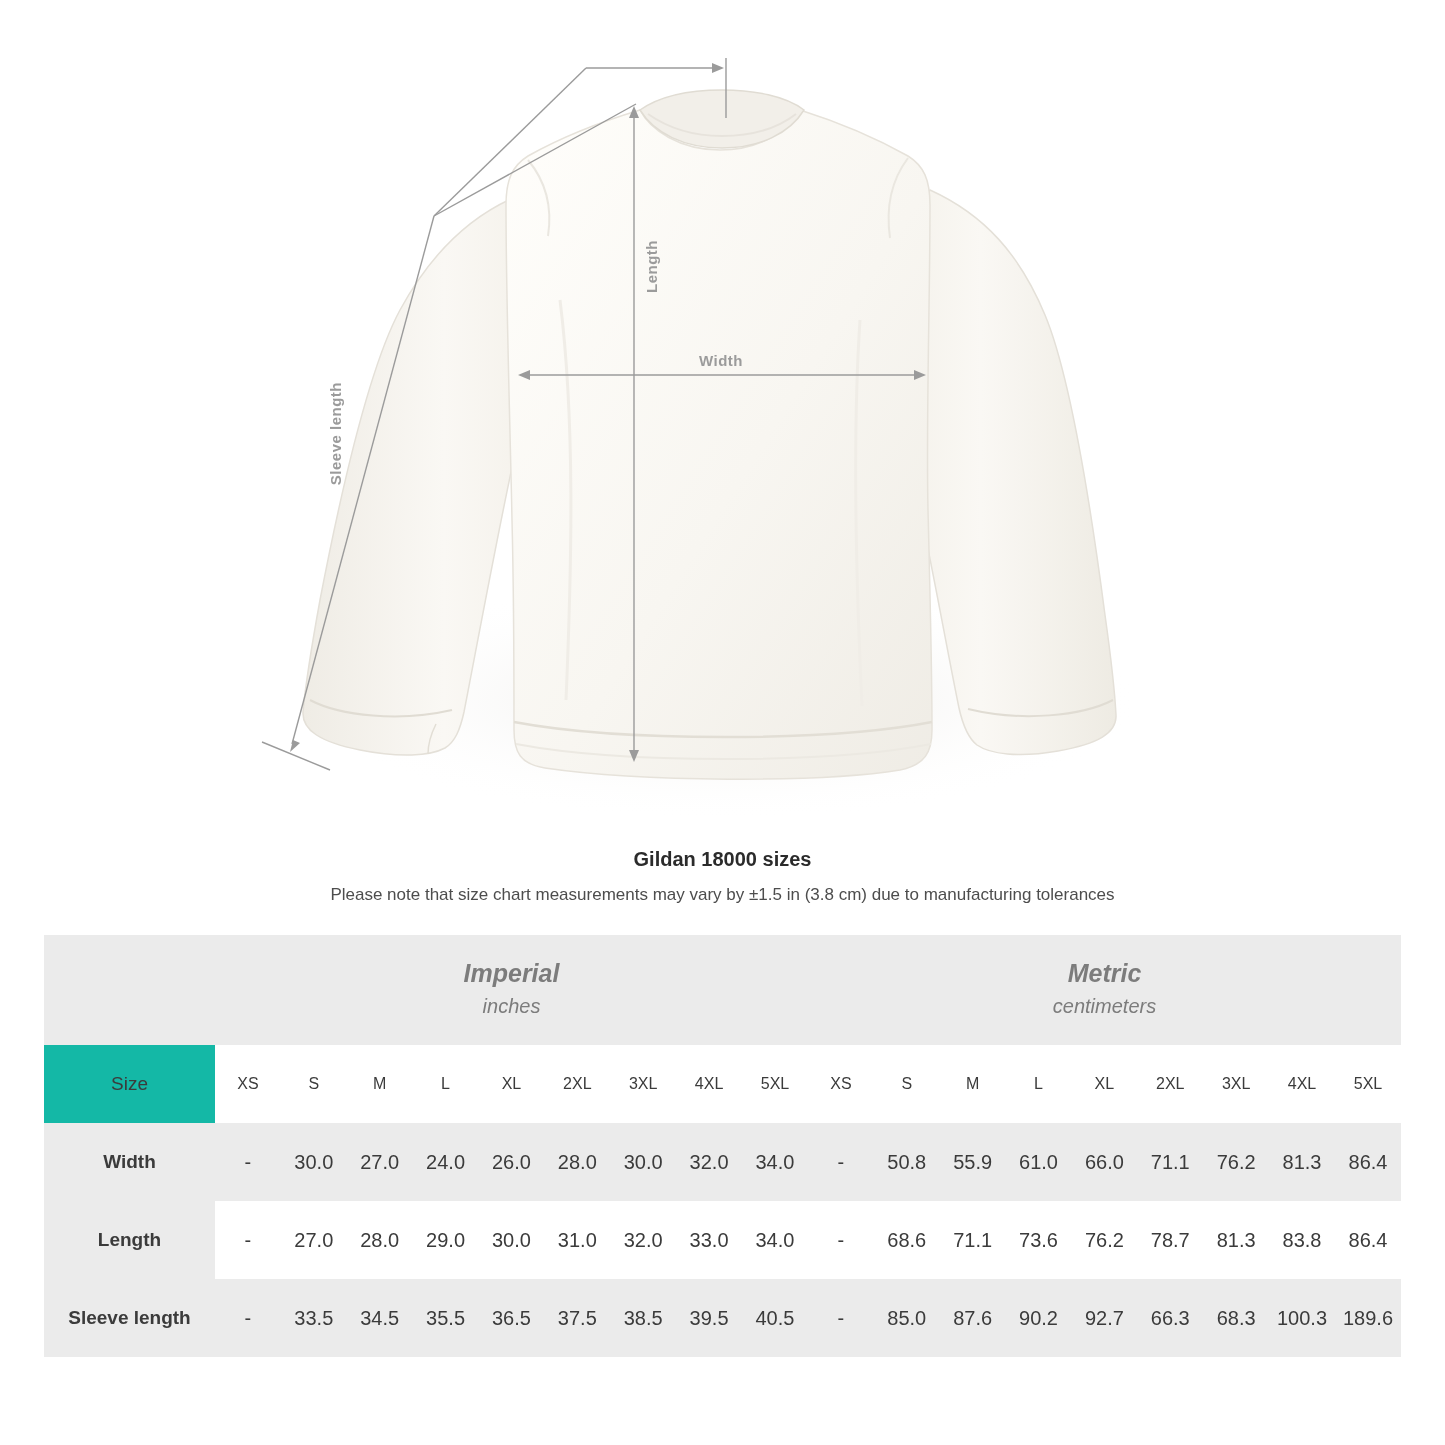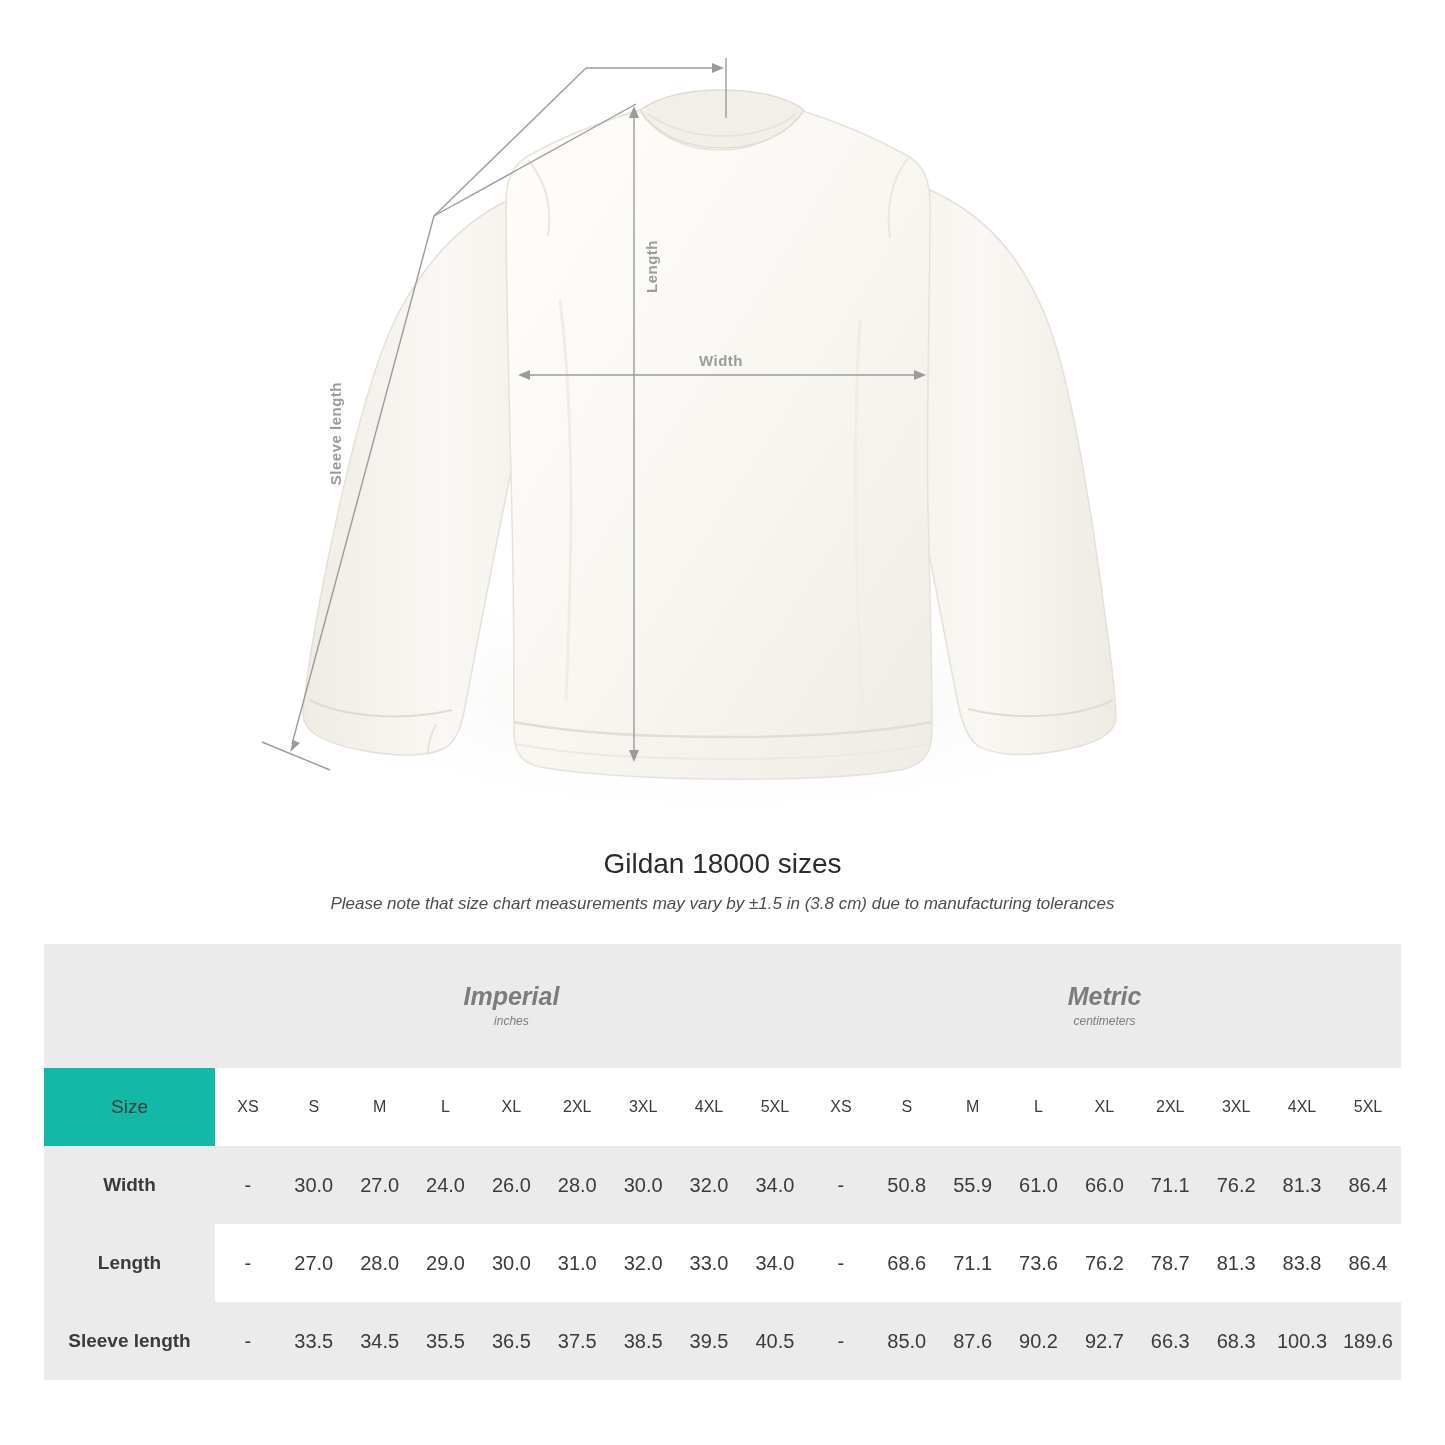--- a/index.html
+++ b/index.html
@@ -59,28 +59,27 @@
     transform: rotate(180deg);
     writing-mode: vertical-rl;
   }
 
   
   .title-block {
     text-align: center;
     margin-top: 18px;
   }
   .chart-title {
-    font-size: 28px;
-    font-weight: normal;
+    font-size: 20px;
+    font-weight: bold;
     color: #2b2b2b;
     margin: 0 0 14px 0;
   }
   .chart-note {
     font-size: 17px;
-    font-style: italic;
     color: #4d4d4d;
     margin: 0;
   }
 
   
   .table-wrap {
     margin: 30px 44px 0 44px;
   }
   table.size-table {
     border-collapse: collapse;
@@ -91,32 +90,32 @@
   table.size-table th {
     text-align: center;
     vertical-align: middle;
     font-weight: normal;
     border: 0;
   }
 
   
   .unit-cell {
     background: #ebebeb;
-    height: 124px;
+    height: 110px;
     padding: 0;
   }
   .unit-name {
     font-size: 25px;
     font-style: italic;
     font-weight: bold;
     color: #7c7c7c;
     line-height: 1.25;
   }
   .unit-sub {
-    font-size: 12px;
+    font-size: 20px;
     font-style: italic;
     color: #7c7c7c;
     line-height: 1.6;
   }
   .corner-cell {
     background: #ebebeb;
   }
 
   
   tr.header-row td {

